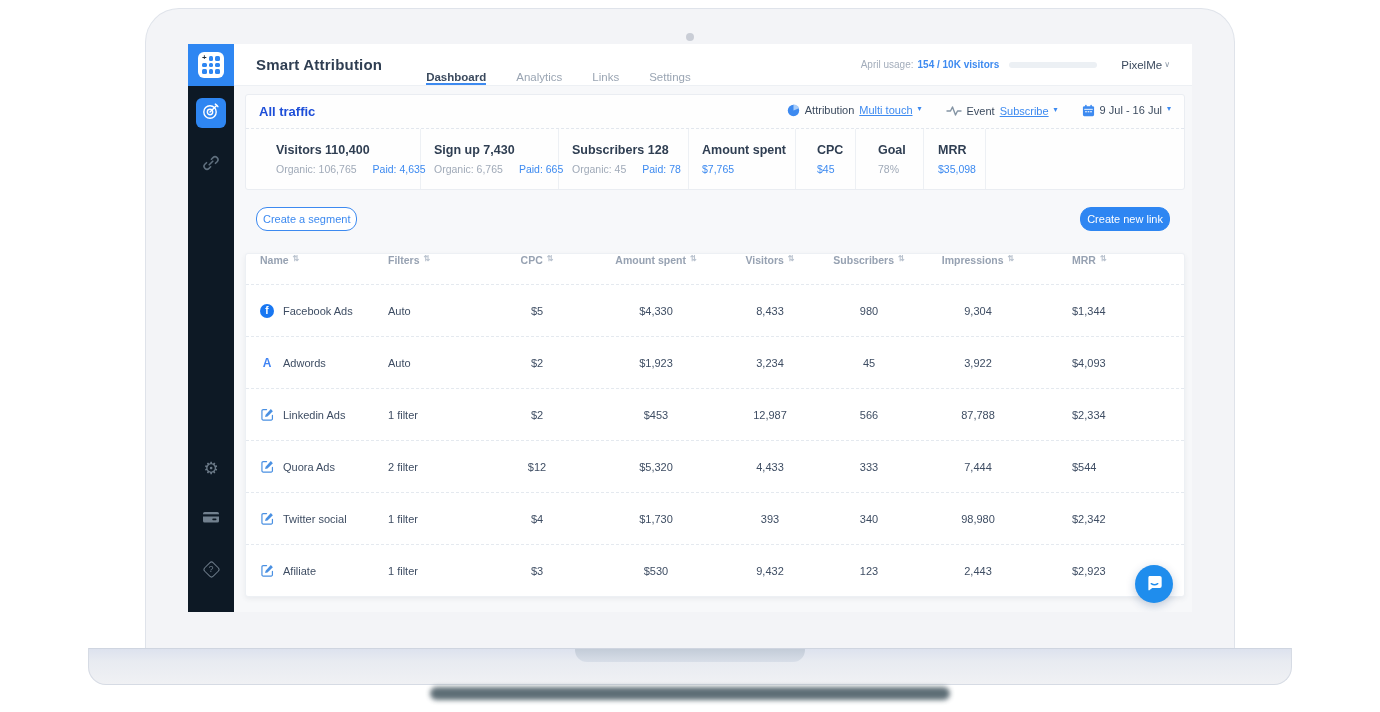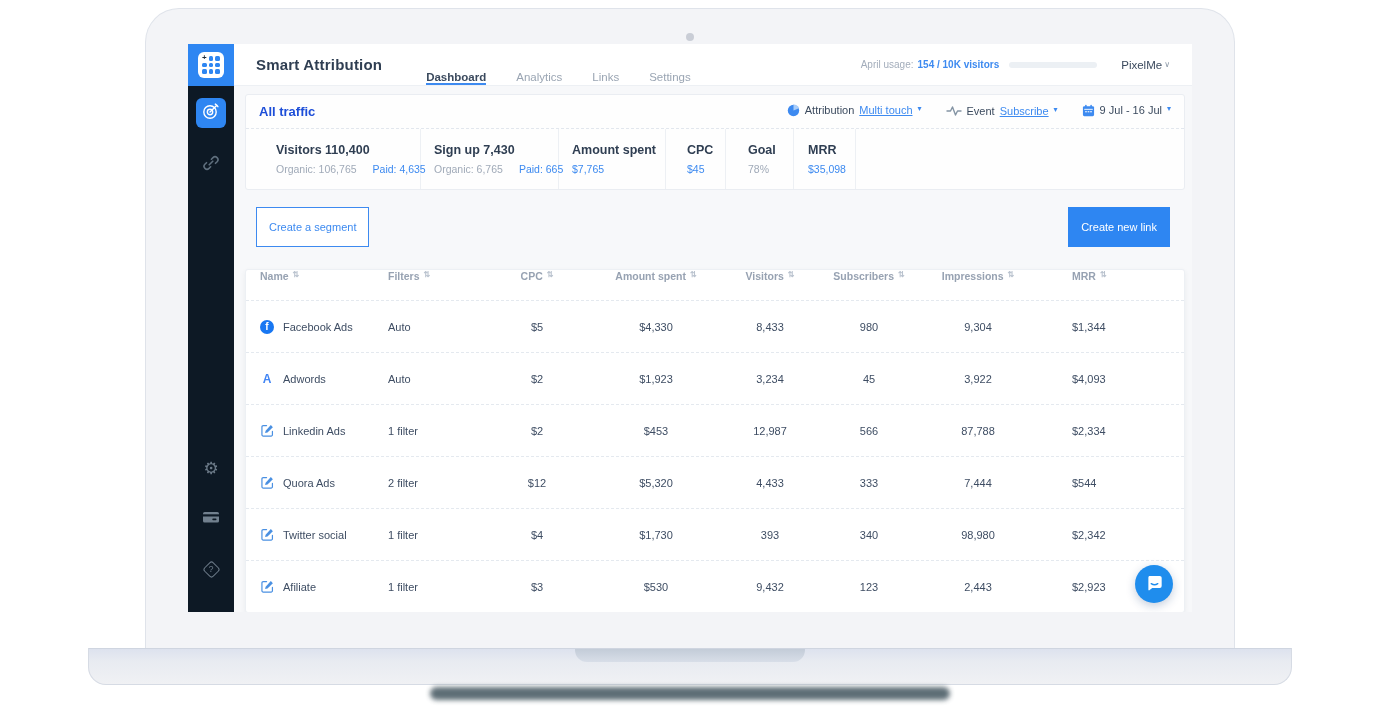--- a/index.html
+++ b/index.html
@@ -75,21 +75,21 @@
   .ctrl-value{color:#3d8af0;text-decoration:underline;}
   .stats-row{display:flex;height:60px;align-items:stretch;}
   .stat{border-right:1px solid #edf0f4;display:flex;flex-direction:column;justify-content:center;box-sizing:border-box;padding-left:13px;}
   .s0{width:175px;padding-left:30px;}.s1{width:138px;}.s2{width:130px;}
   .s3{width:107px;}.s4{width:60px;padding-left:21px;}.s5{width:68px;padding-left:22px;}.s6{width:62px;padding-left:14px;}
   .stat-main{font-size:12.5px;color:#2f3e52;font-weight:600;white-space:nowrap;}
   .stat-sub{margin-top:6px;font-size:10.5px;display:flex;gap:16px;white-space:nowrap;}
   .sub-gray{color:#a0aab8;}
   .sub-blue{color:#3d8af0;}
   .actions{display:flex;justify-content:space-between;align-items:center;margin-top:17px;padding:0 15px 0 11px;}
-  .btn{font-size:11px;border-radius:0;height:40px;display:inline-flex;align-items:center;padding:0 12px;cursor:pointer;box-sizing:border-box;white-space:nowrap;}
+  .btn{font-size:11px;border-radius:11px;height:24px;display:inline-flex;align-items:center;padding:0 6px;cursor:pointer;box-sizing:border-box;white-space:nowrap;}
   .btn-outline{border:1px solid #3d8af0;color:#3d8af0;background:#fff;}
   .btn-primary{background:#2e86f2;border:1px solid #2e86f2;color:#fff;}
   
   .table{margin-top:22px;background:#fff;border:1px solid #edf0f4;border-radius:3px;box-shadow:0 2px 5px rgba(50,65,90,.07);}
   .tgrid{display:grid;grid-template-columns:142px 98px 102px 136px 92px 106px 112px 1fr;align-items:center;}
   .thead{height:30px;border-bottom:1px dashed #e4e9ef;}
   .th{font-size:10.5px;color:#97a2b2;display:flex;align-items:flex-start;gap:4px;cursor:pointer;height:100%;font-weight:bold;}
   .sort{font-size:8px;color:#b9c2ce;}
   .tr{height:51px;border-bottom:1px dashed #e4e9ef;cursor:pointer;}
   .tr:last-child{border-bottom:none;}
@@ -245,20 +245,27 @@
                 <span class="sub-blue">Paid: 4,635</span>
               </div>
             </div>
             <div class="stat s1">
               <div class="stat-main"><span>Sign up</span> <span>7,430</span></div>
               <div class="stat-sub">
                 <span class="sub-gray">Organic: 6,765</span>
                 <span class="sub-blue">Paid: 665</span>
               </div>
             </div>
+            <div class="stat s2">
+              <div class="stat-main"><span>Subscribers</span> <span>128</span></div>
+              <div class="stat-sub">
+                <span class="sub-gray">Organic: 45</span>
+                <span class="sub-blue">Paid: 78</span>
+              </div>
+            </div>
             <div class="stat s3">
               <div class="stat-main">Amount spent</div>
               <div class="stat-sub">
                   <span class="sub-blue">$7,765</span>
                 </div>
             </div>
             <div class="stat s4">
               <div class="stat-main">CPC</div>
               <div class="stat-sub">
                   <span class="sub-blue">$45</span>

